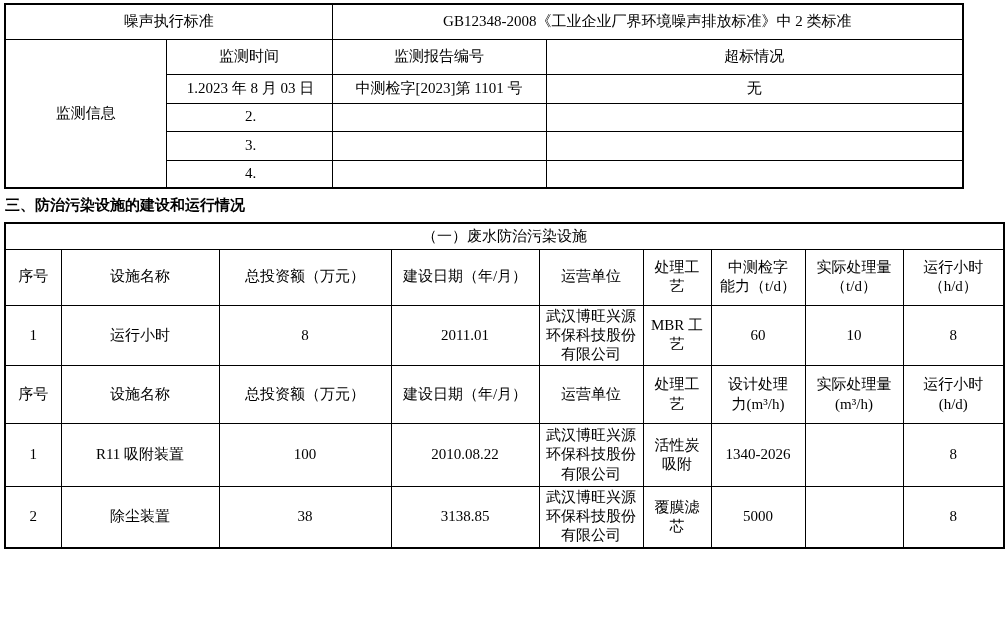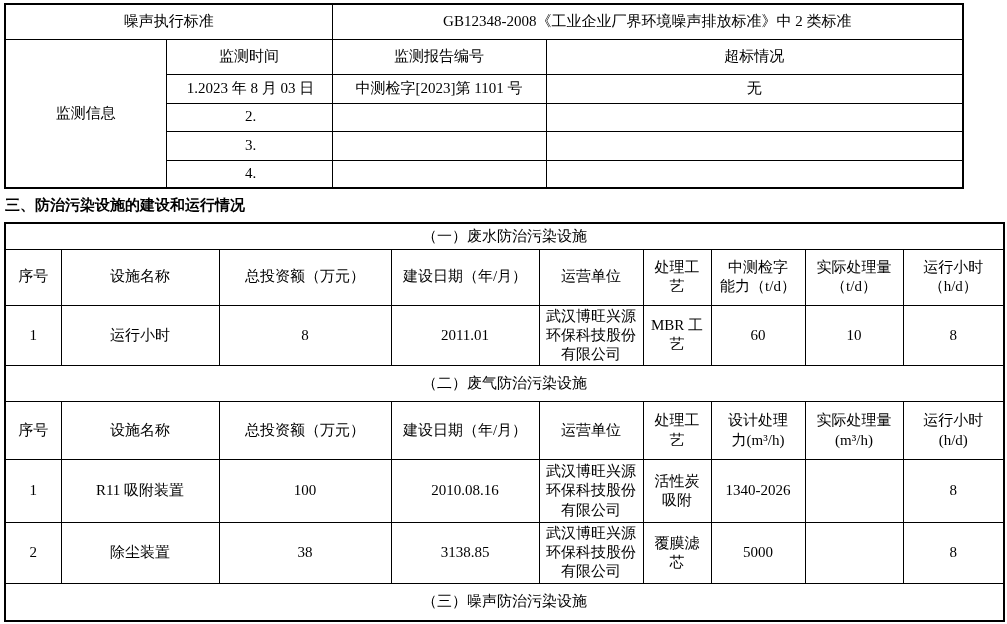--- a/index.html
+++ b/index.html
@@ -132,43 +132,40 @@
       <td>8</td>
       <td>2011.01</td>
       <td>武汉博旺兴源
 环保科技股份
 有限公司</td>
       <td>MBR 工艺</td>
       <td>60</td>
       <td>10</td>
       <td>8</td>
     </tr>
-    <tr style="height:36px" class="caption-row">
-      <td colspan="9">（二）废气防治污染设施</td>
-    </tr>
     <tr style="height:58px">
       <td>序号</td>
       <td>设施名称</td>
       <td>总投资额（万元）</td>
       <td>建设日期（年/月）</td>
       <td>运营单位</td>
       <td>处理工
 艺</td>
       <td>设计处理
 力(m³/h)</td>
       <td>实际处理量
 (m³/h)</td>
       <td>运行小时
 (h/d)</td>
     </tr>
     <tr style="height:63px">
       <td>1</td>
       <td>R11 吸附装置</td>
       <td>100</td>
-      <td>2010.08.16</td>
+      <td>2010.08.22</td>
       <td>武汉博旺兴源
 环保科技股份
 有限公司</td>
       <td>活性炭
 吸附</td>
       <td>1340-2026</td>
       <td></td>
       <td>8</td>
     </tr>
     <tr style="height:60px">
@@ -178,17 +175,14 @@
       <td>3138.85</td>
       <td>武汉博旺兴源
 环保科技股份
 有限公司</td>
       <td>覆膜滤
 芯</td>
       <td>5000</td>
       <td></td>
       <td>8</td>
     </tr>
-    <tr style="height:38px" class="caption-row">
-      <td colspan="9">（三）噪声防治污染设施</td>
-    </tr>
   </tbody>
 </table>
 
 </body></html>

